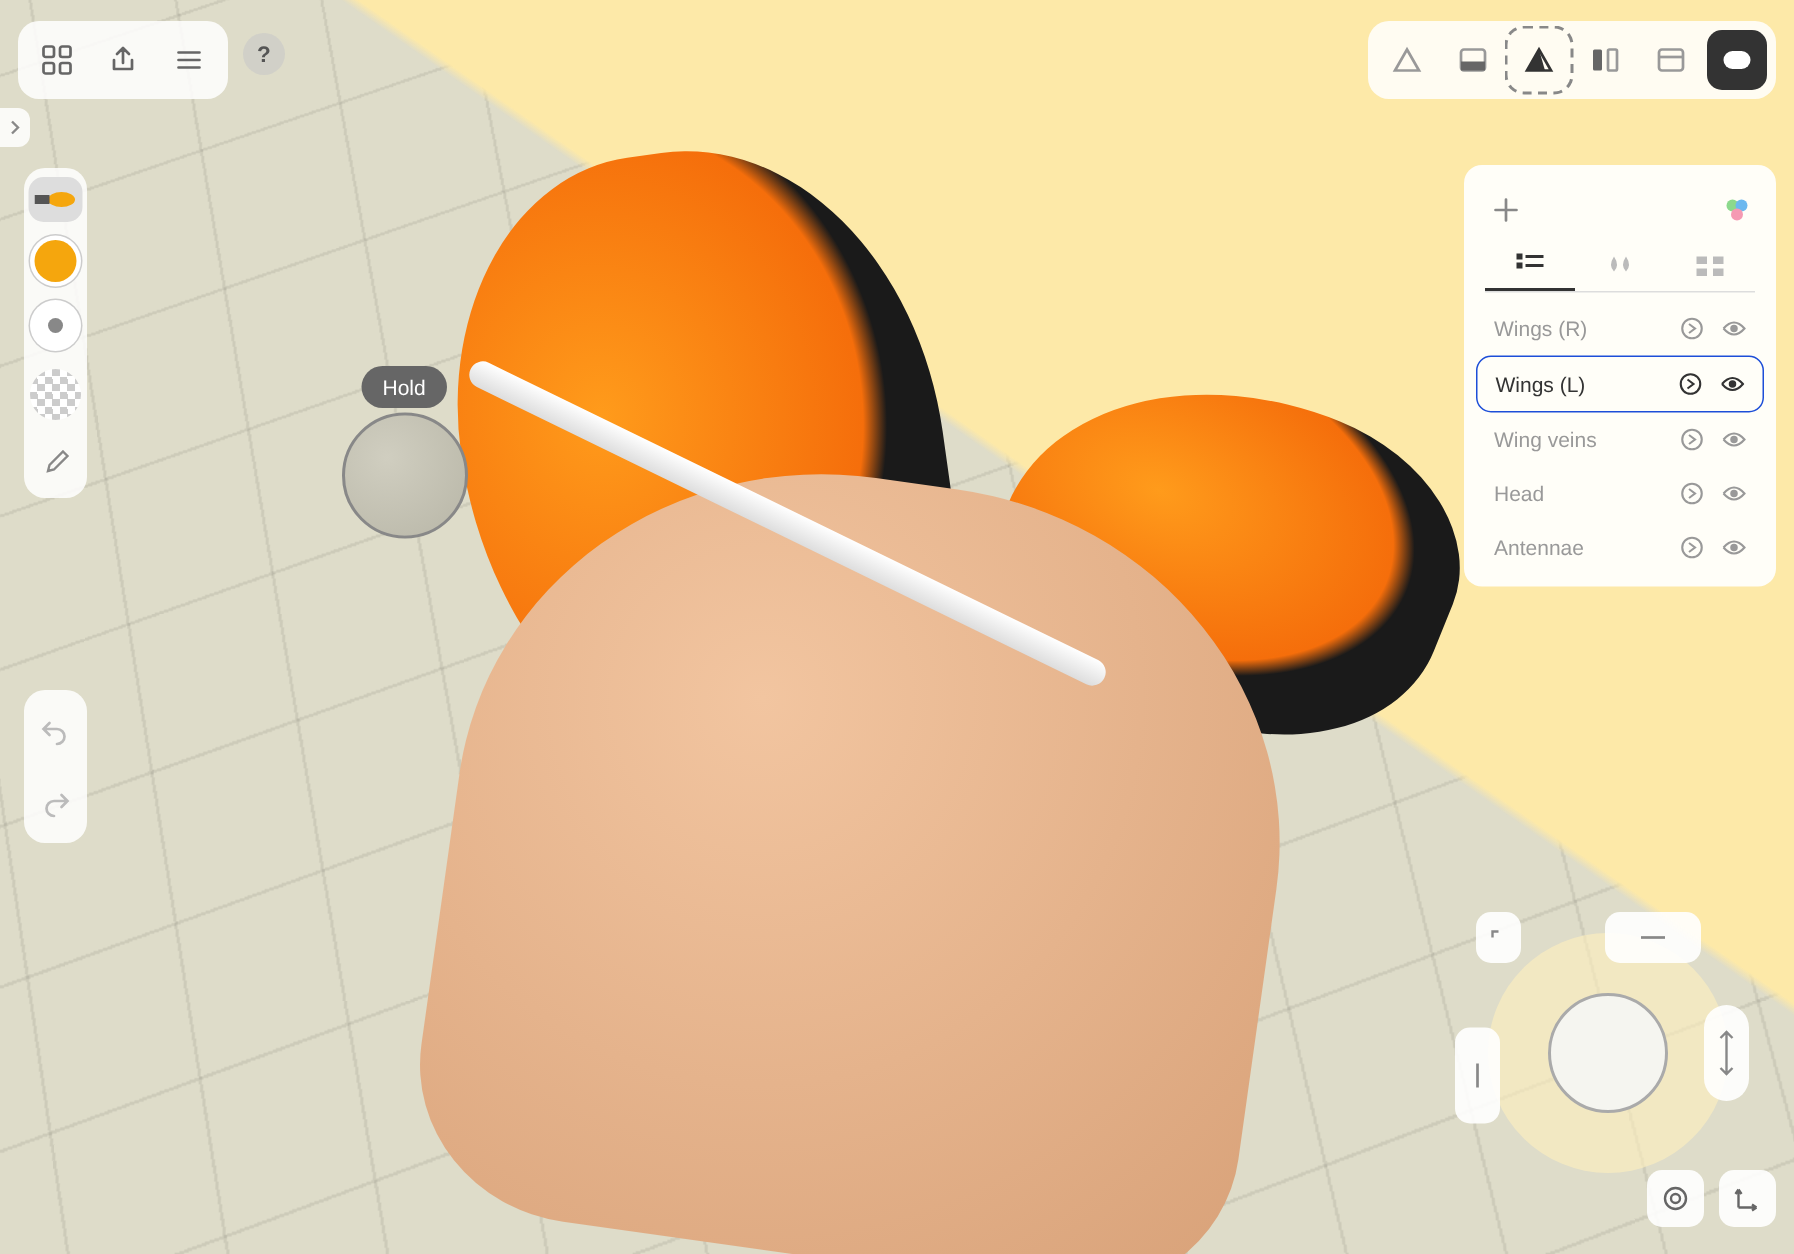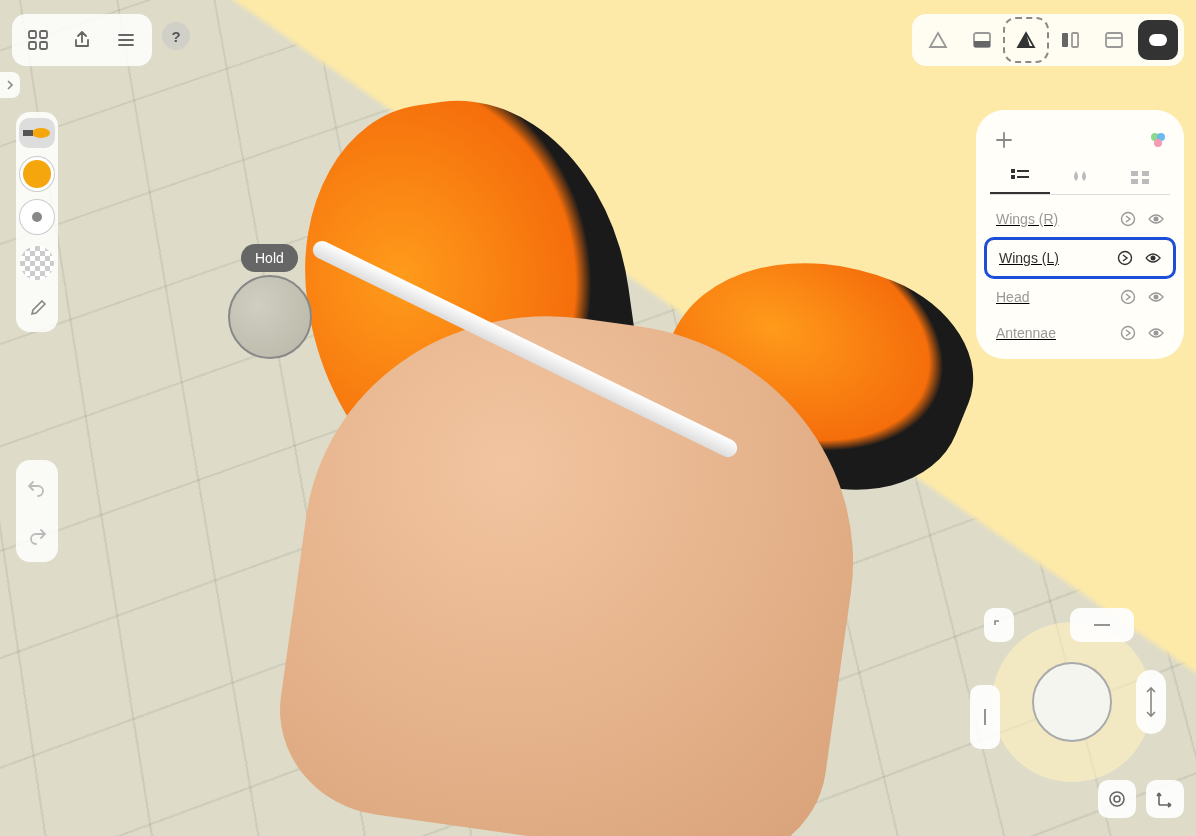--- a/index.html
+++ b/index.html
@@ -193,25 +193,24 @@
   background: radial-gradient(circle at 35% 35%, #d0cec0, #b8b6a7);
   border: 2px solid #888;
 }
 
 
 .layers-panel {
   position: absolute;
   top: 110px; right: 12px;
   width: 208px;
   background: rgba(255,255,255,0.92);
-  border-radius: 28px;
+  border-radius: 12px;
   padding: 8px;
   display: flex;
   flex-direction: column;
-  text-decoration: underline;
 }
 .lp-header {
   display: flex;
   justify-content: space-between;
   align-items: center;
   padding: 10px 8px 8px;
 }
 .lp-add {
   color: #888;
   cursor: pointer;
@@ -241,21 +240,21 @@
   display: flex;
   align-items: center;
   justify-content: space-between;
   padding: 10px 12px;
   border-radius: 10px;
   font-size: 14px;
   color: #999;
   cursor: pointer;
 }
 .layer-row.selected {
-  border: 3px solid #1d4ed8;
+  border: 1px solid #1d4ed8;
   color: #333;
 }
 .layer-row .actions {
   display: flex;
   gap: 12px;
   color: inherit;
 }
 .layer-icon {
   width: 16px; height: 16px;
 }
@@ -520,20 +519,33 @@
           <circle cx="8" cy="8" r="6.5" fill="none" stroke="currentColor" stroke-width="1.4"></circle>
           <path d="M6 5 l4 3 -4 3" fill="none" stroke="currentColor" stroke-width="1.4"></path>
         </svg>
       <svg class="layer-icon" viewBox="0 0 16 16">
           <path d="M1 8 q7 -8 14 0 q-7 8 -14 0" fill="none" stroke="currentColor" stroke-width="1.4"></path>
           <circle cx="8" cy="8" r="2.5" fill="currentColor"></circle>
         </svg>
     </div>
   </div>
   <div class="layer-row">
+    <span>Wing veins</span>
+    <div class="actions">
+      <svg class="layer-icon" viewBox="0 0 16 16">
+          <circle cx="8" cy="8" r="6.5" fill="none" stroke="currentColor" stroke-width="1.4"></circle>
+          <path d="M6 5 l4 3 -4 3" fill="none" stroke="currentColor" stroke-width="1.4"></path>
+        </svg>
+      <svg class="layer-icon" viewBox="0 0 16 16">
+          <path d="M1 8 q7 -8 14 0 q-7 8 -14 0" fill="none" stroke="currentColor" stroke-width="1.4"></path>
+          <circle cx="8" cy="8" r="2.5" fill="currentColor"></circle>
+        </svg>
+    </div>
+  </div>
+  <div class="layer-row">
     <span>Head</span>
     <div class="actions">
       <svg class="layer-icon" viewBox="0 0 16 16">
           <circle cx="8" cy="8" r="6.5" fill="none" stroke="currentColor" stroke-width="1.4"></circle>
           <path d="M6 5 l4 3 -4 3" fill="none" stroke="currentColor" stroke-width="1.4"></path>
         </svg>
       <svg class="layer-icon" viewBox="0 0 16 16">
           <path d="M1 8 q7 -8 14 0 q-7 8 -14 0" fill="none" stroke="currentColor" stroke-width="1.4"></path>
           <circle cx="8" cy="8" r="2.5" fill="currentColor"></circle>
         </svg>

